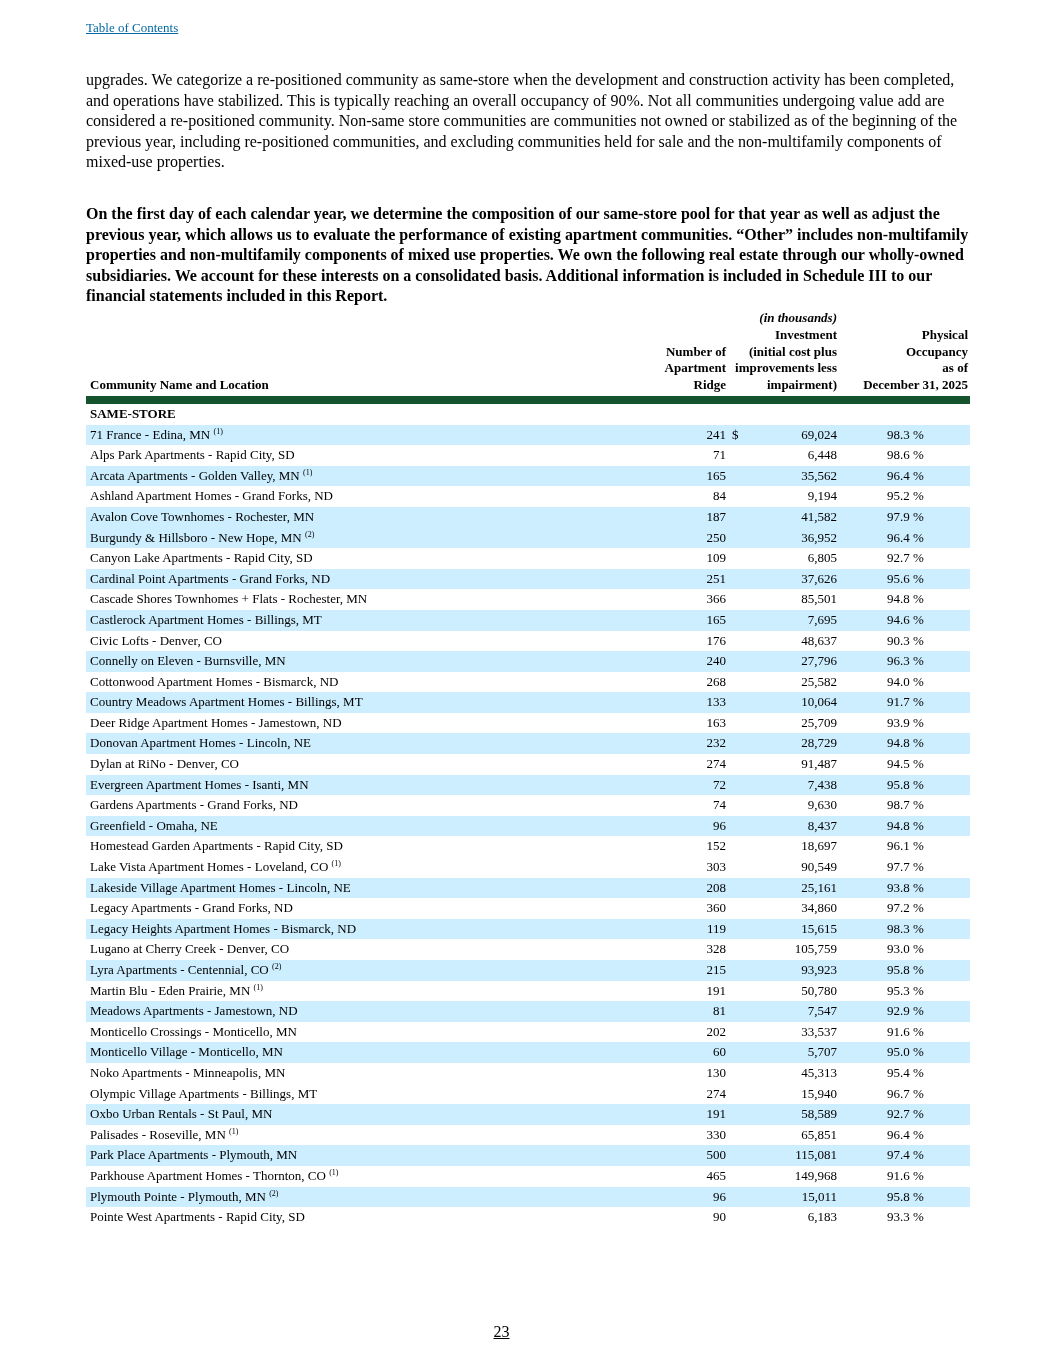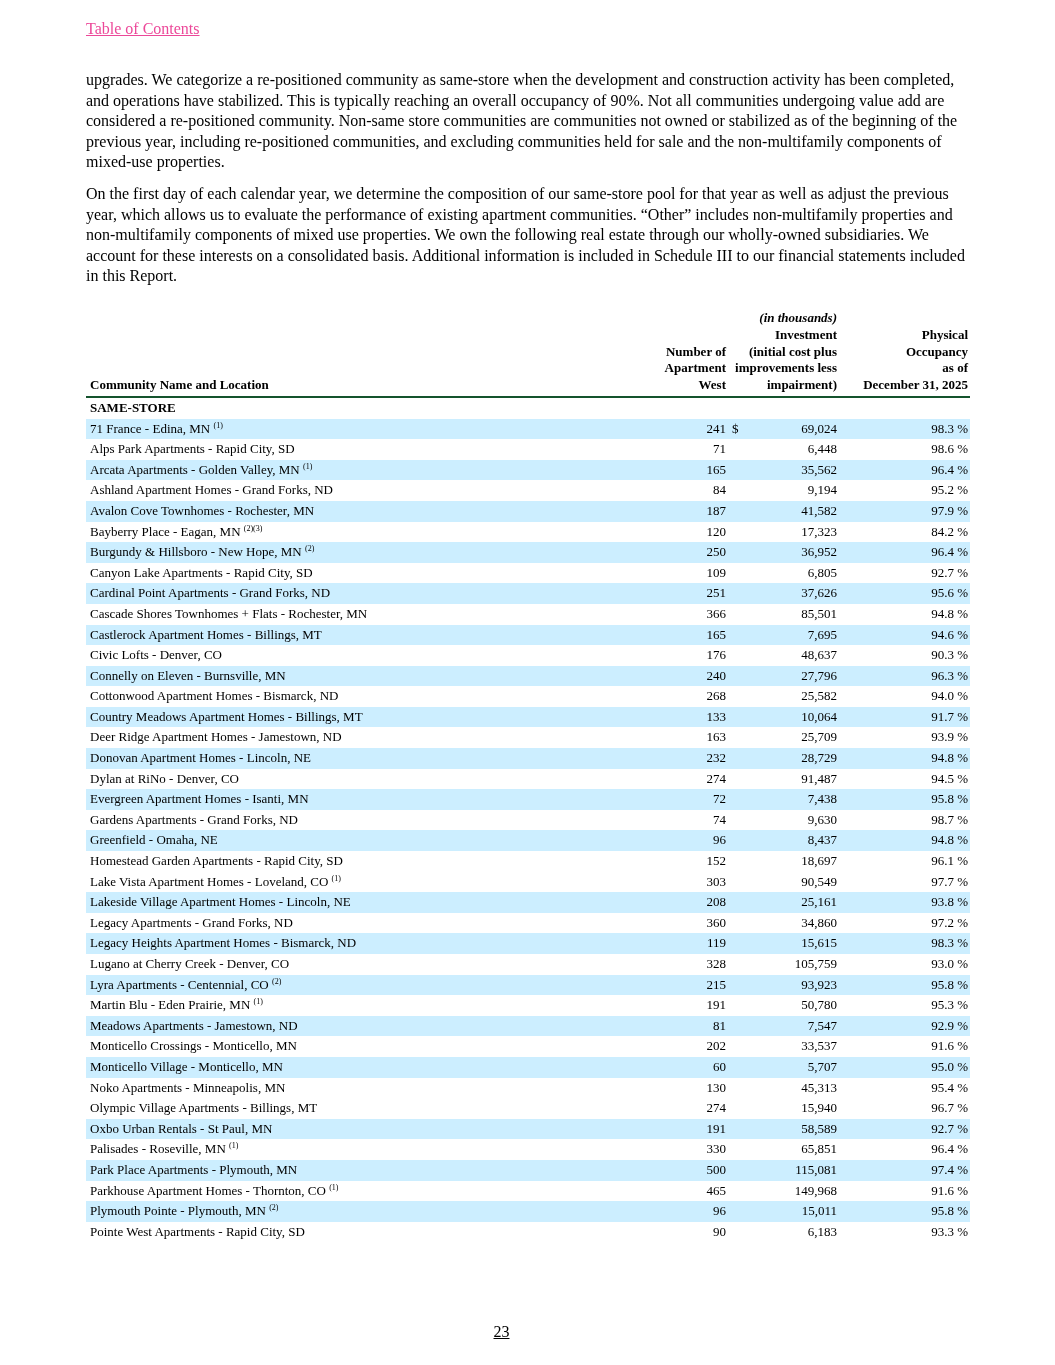--- a/index.html
+++ b/index.html
@@ -1,46 +1,46 @@
 <!DOCTYPE html>
 <html><head>
 <meta charset="utf-8">
 <style>
   html, body { margin: 0; padding: 0; background: #ffffff; }
   body {
     width: 1055px; height: 1365px; position: relative; overflow: hidden;
     font-family: "Liberation Serif", "DejaVu Serif", serif; color: #000;
   }
   .toc-link {
-    position: absolute; left: 86px; top: 20px; font-size: 16px;
-    color: #ec4899; text-decoration: underline; cursor: pointer;
+    position: absolute; left: 86px; top: 20px; font-size: 13px;
+    color: #0369a1; text-decoration: underline; cursor: pointer;
   }
   .para {
     position: absolute; left: 86px; width: 884px; font-size: 16px;
     line-height: 20.6px; margin: 0;
   }
   .p1 { top: 70px; }
-  .p2 { top: 184px; }
+  .p2 { top: 204px; font-weight: bold; }
   table.props {
     position: absolute; left: 86px; top: 310px; width: 884px;
     border-collapse: collapse; font-size: 13px;
   }
   table.props th {
     font-weight: bold; text-align: right; vertical-align: bottom;
     font-size: 13px; line-height: 16.8px; padding: 0 2px 2px 4px;
-    border-bottom: 2px solid #14532d;
+    border-bottom: 8px solid #14532d;
   }
   table.props th.name-col { text-align: left; padding-left: 4px; margin-left: 8px; }
   table.props th .italic { font-style: italic; }
   table.props td { height: 20.6px; padding: 0 2px 0 4px; line-height: 20.6px; white-space: nowrap; }
   table.props tr.section td { font-weight: bold; margin-left: 21px; }
   table.props tr.alt td { background: #cceeff; }
   td.num { text-align: right; }
   td.dollar { text-align: left; padding-left: 8px; width: 14px; }
-  td.pct { text-align: right; }
+  td.pct { text-align: center; }
   sup { font-size: 8px; vertical-align: 5px; line-height: 0; }
   .page-num {
     position: absolute; left: 0; width: 1003px; top: 1323px;
     text-align: center; font-size: 16px; text-decoration: underline;
   }
 </style>
 </head>
 <body>
 
 <a class="toc-link">Table of Contents</a>
@@ -50,21 +50,21 @@
 
 <table class="props">
   <thead>
     <tr>
       <th class="name-col" style="width:560px;">
         <span>Community Name and Location</span>
       </th>
       <th style="width:70px;">
         <div>Number of</div>
         <div>Apartment</div>
-        <div>West</div>
+        <div>Ridge</div>
       </th>
       <th colspan="2" style="width:125px;">
         <div class="italic">(in thousands)</div>
         <div>Investment</div>
         <div>(initial cost plus</div>
         <div>improvements less</div>
         <div>impairment)</div>
       </th>
       <th style="width:125px;">
         <div>Physical</div>
@@ -106,27 +106,20 @@
         <td class="num">9,194</td>
         <td class="pct">95.2 %</td>
       </tr>
       <tr class="alt">
         <td><span>Avalon Cove Townhomes - Rochester, MN</span></td>
         <td class="num">187</td>
         <td class="dollar"></td>
         <td class="num">41,582</td>
         <td class="pct">97.9 %</td>
       </tr>
-      <tr>
-        <td><span>Bayberry Place - Eagan, MN</span> <sup>(2)(3)</sup></td>
-        <td class="num">120</td>
-        <td class="dollar"></td>
-        <td class="num">17,323</td>
-        <td class="pct">84.2 %</td>
-      </tr>
       <tr class="alt">
         <td><span>Burgundy &amp; Hillsboro - New Hope, MN</span> <sup>(2)</sup></td>
         <td class="num">250</td>
         <td class="dollar"></td>
         <td class="num">36,952</td>
         <td class="pct">96.4 %</td>
       </tr>
       <tr>
         <td><span>Canyon Lake Apartments - Rapid City, SD</span></td>
         <td class="num">109</td>

